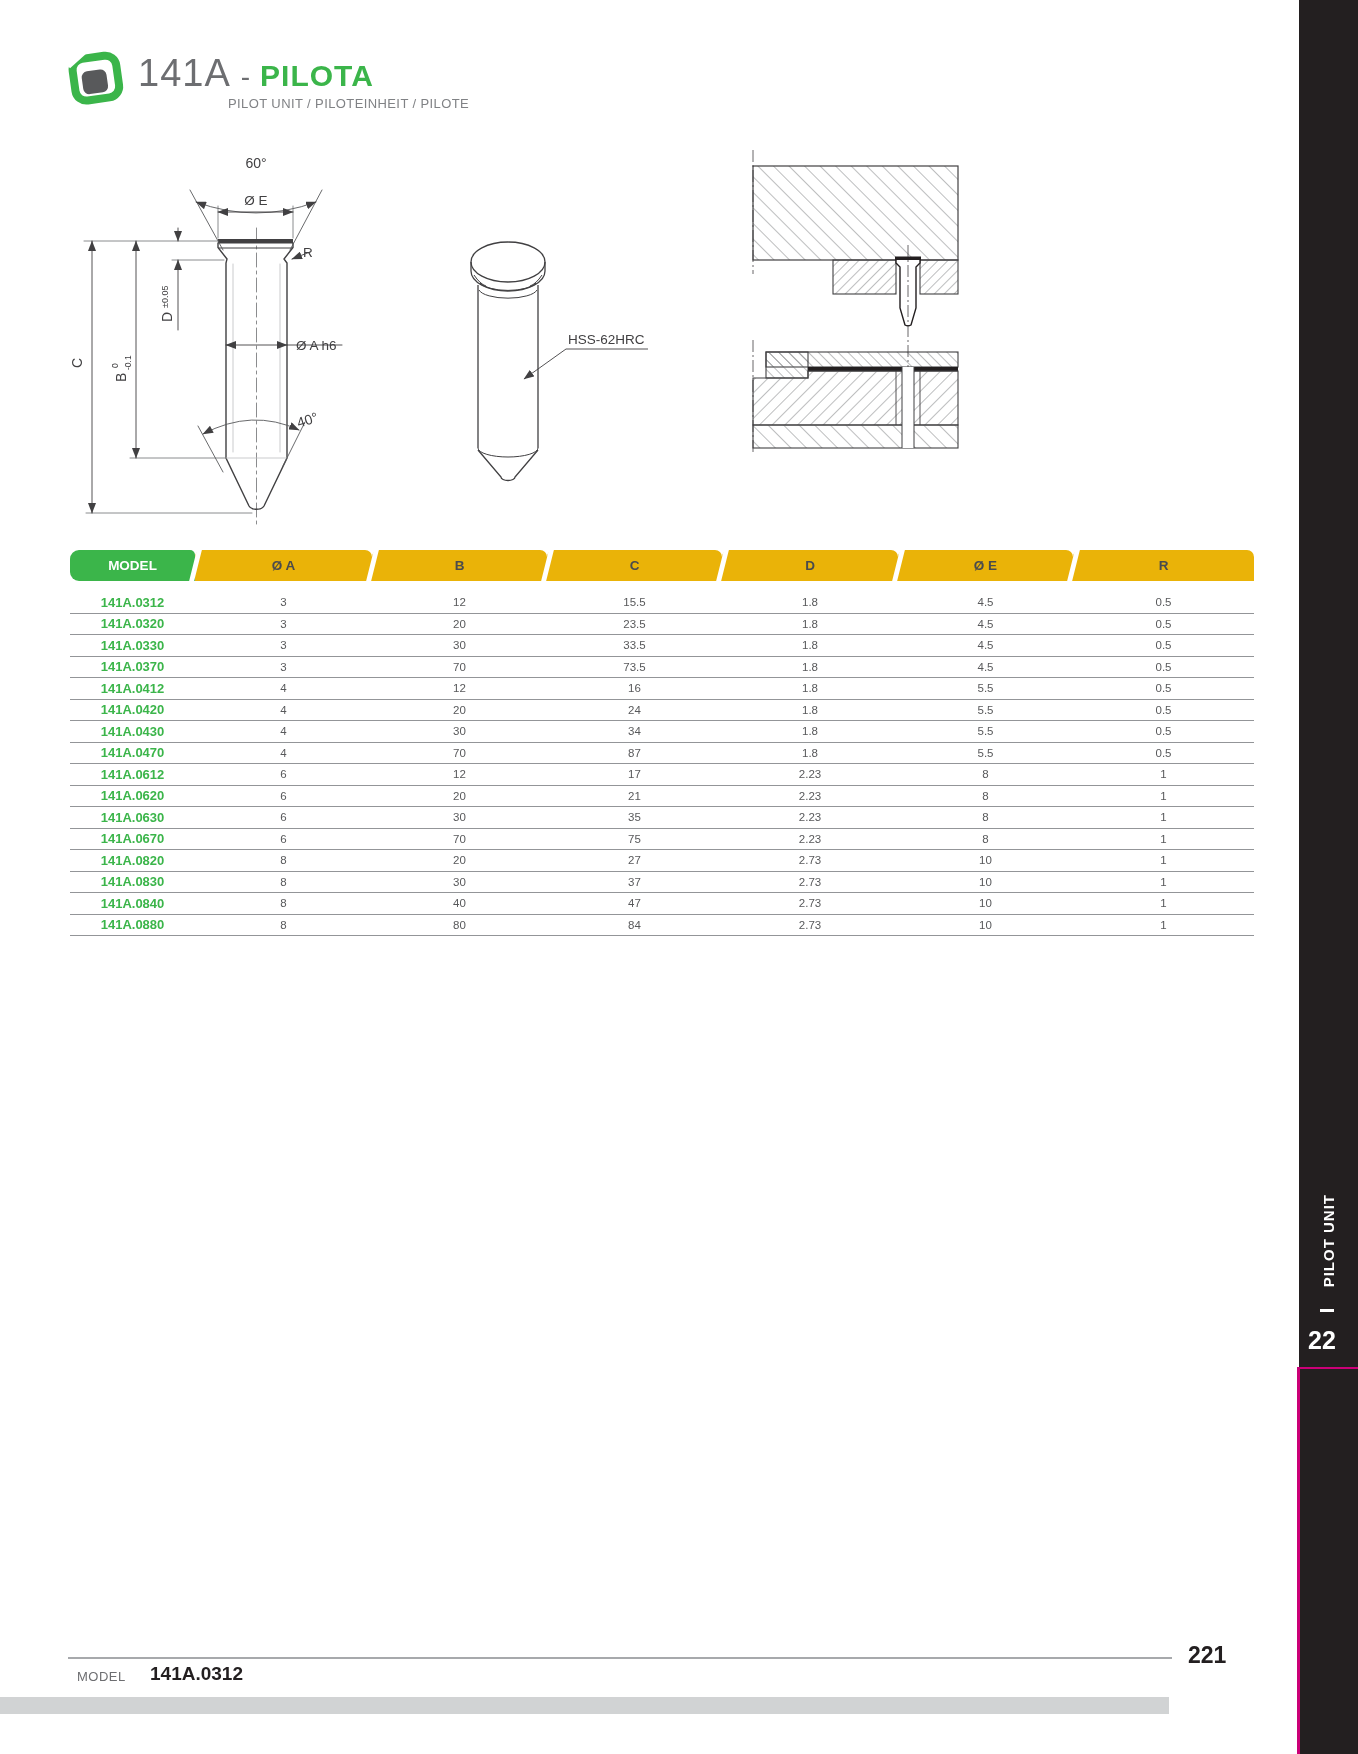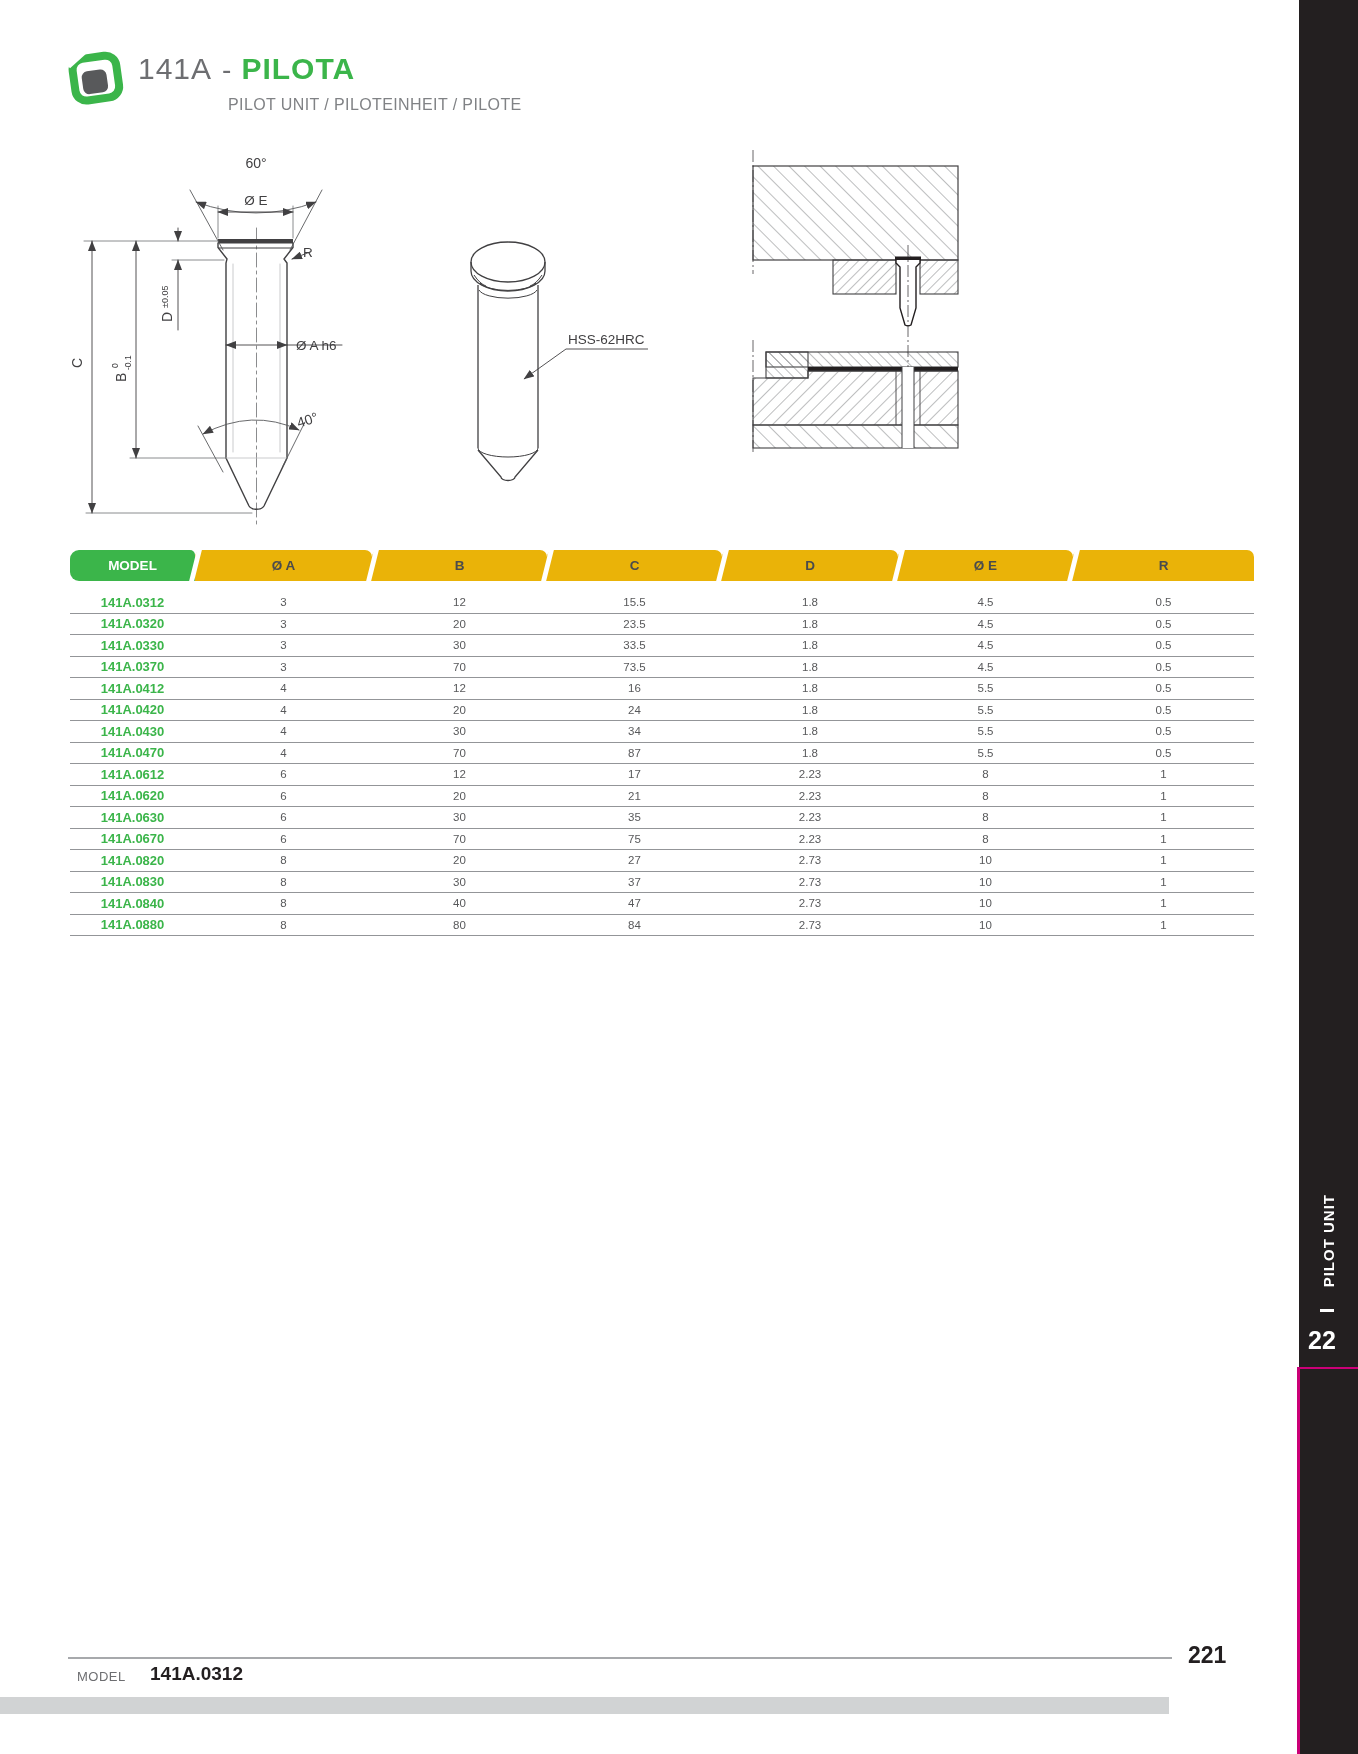--- a/index.html
+++ b/index.html
@@ -2,24 +2,24 @@
 <html><head>
 <meta charset="utf-8">
 <style>
   html,body{margin:0;padding:0;background:#ffffff;}
   .page{position:relative;width:1358px;height:1754px;background:#fff;overflow:hidden;
         font-family:"Liberation Sans",sans-serif;color:#414042;}
 
   
   .hdr-logo{position:absolute;left:62px;top:44px;}
   .title-row{position:absolute;left:138px;top:52px;display:flex;align-items:baseline;gap:10px;}
-  .title-code{font-size:30px;color:#6d6e71;letter-spacing:1px;}
+  .title-code{font-size:38px;color:#6d6e71;letter-spacing:1px;}
   .title-dash{font-size:28px;color:#6d6e71;}
   .title-name{font-size:30px;color:#3bb54a;font-weight:bold;letter-spacing:1px;}
-  .subtitle{position:absolute;left:228px;top:96px;font-size:16px;color:#808285;letter-spacing:.4px;}
+  .subtitle{position:absolute;left:228px;top:96px;font-size:13px;color:#808285;letter-spacing:.4px;}
 
   
   .drawings{position:absolute;left:0;top:0;}
 
   
   .thead{position:absolute;left:70px;top:550px;width:1184px;height:31px;display:flex;}
   .hcell{height:31px;display:flex;align-items:center;justify-content:center;
          background:#eab308;color:#4a4b4d;font-weight:bold;font-size:13.5px;
          border-radius:7px 7px 0 0;}
   .hcell.model{background:#3bb54a;color:#fff;border-radius:9px 5px 0 9px;}

